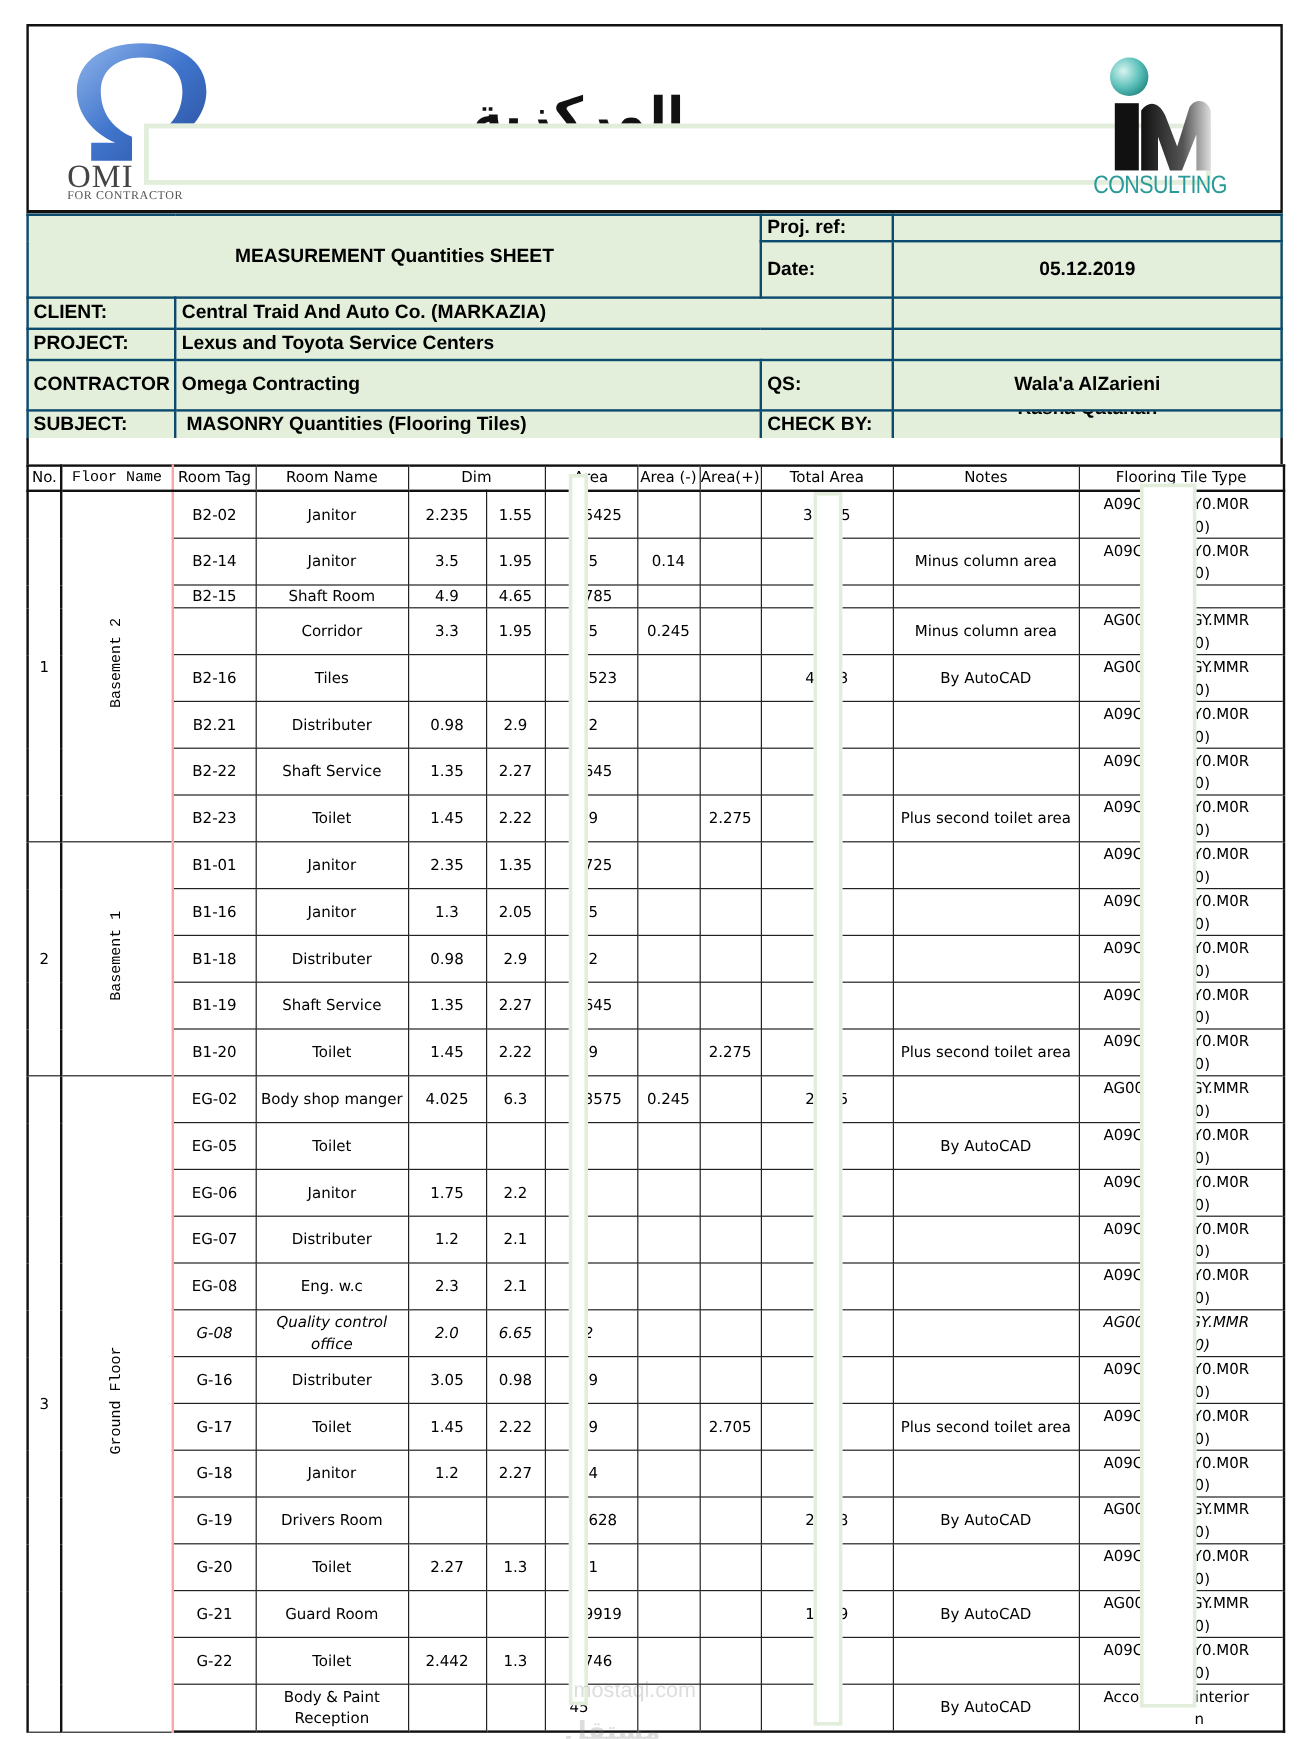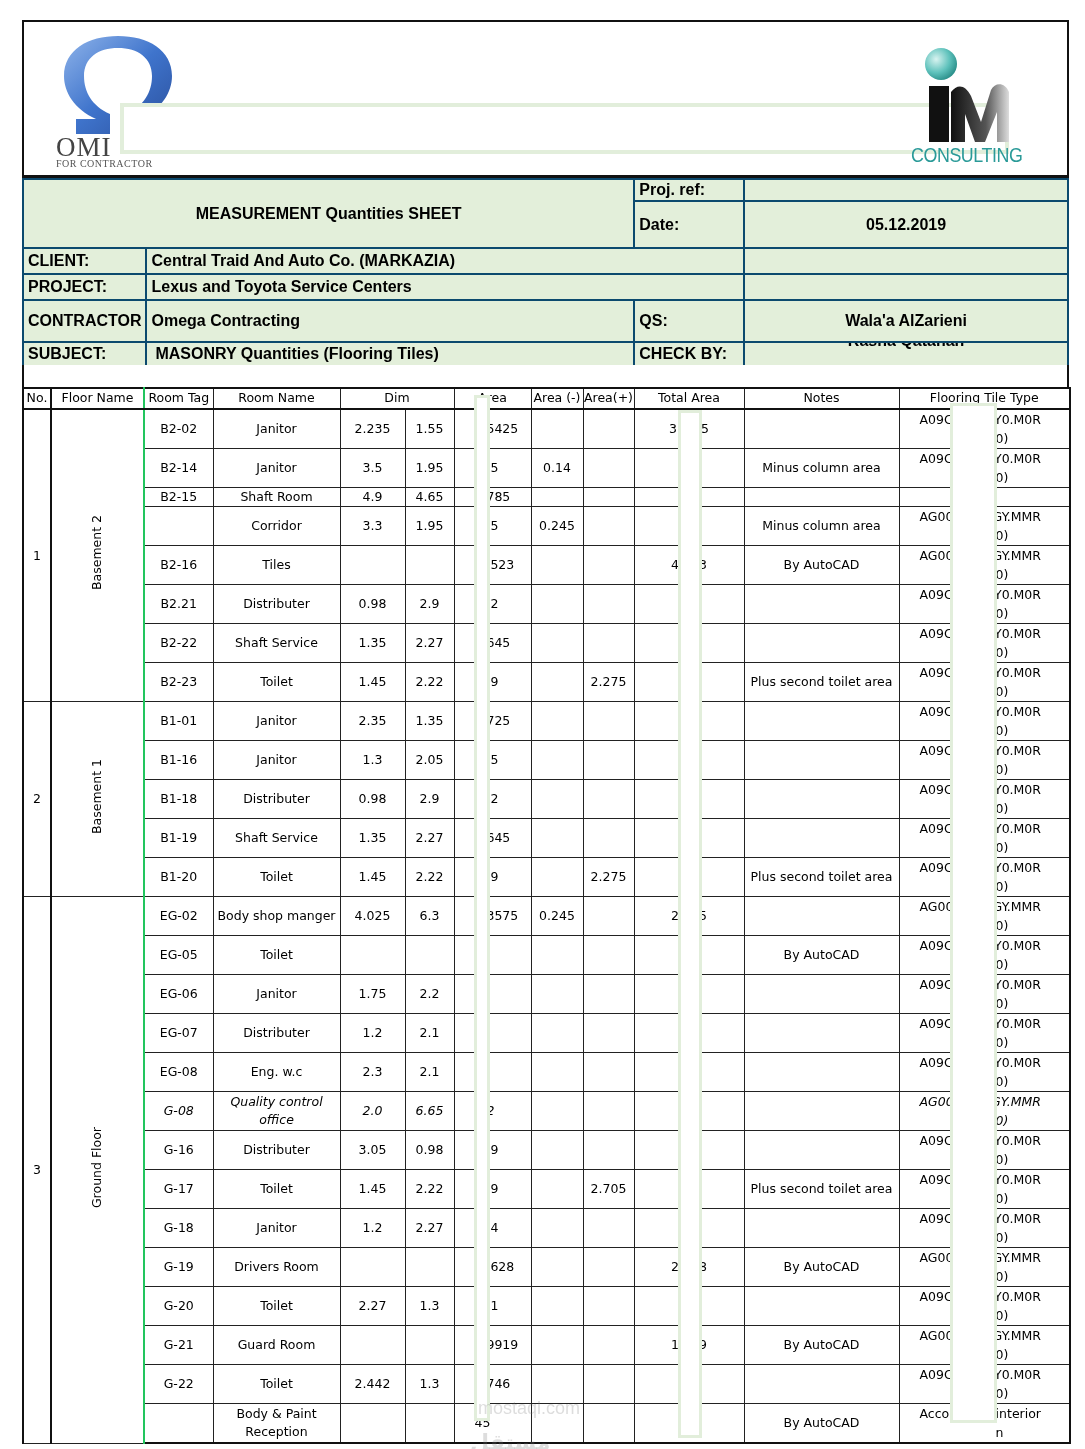--- a/index.html
+++ b/index.html
@@ -36,21 +36,21 @@
           font-family:"DejaVu Sans", sans-serif; font-size:12.5px; background:#fff; }
   .grid th, .grid td { border:1px solid #222; padding:0; text-align:center; vertical-align:middle;
                        overflow:hidden; line-height:1.45; }
   .grid th { font-weight:normal; font-size:12.5px; height:19px; border-top:2px solid #111; border-bottom:2px solid #111; }
   .grid td.num { font-size:12.5px; }
   .grid td.tile { text-align:left; vertical-align:top; padding-left:20px; font-size:12.5px; line-height:19px; }
   .grid td.area { text-align:left; padding-left:20px; }
   .grid td.total { text-align:center; }
   .vert { writing-mode:vertical-rl; transform:rotate(180deg); display:inline-block; font-size:12.5px; }
   .grid .c-no { border-left:2px solid #111; border-right:2px solid #111; }
-  .grid .c-floor { border-right:2px solid #22c55e; }
+  .grid .c-floor { border-right:2px solid #fca5a5;font-family:Liberation Mono, monospace; }
   .grid .c-last { border-right:2px solid #111; }
   .grid tr:last-child td { border-bottom:2px solid #111; }
 
   
   .mask { position:absolute; background:#fff; border:3px solid #e2eedb; box-sizing:border-box; }
   .watermark { position:absolute; left:470px; top:1430px; font-size:22px; color:rgba(120,120,120,0.25);
                font-weight:bold; }
   .watermark2 { position:absolute; left:478px; top:1398px; font-size:18px; color:rgba(120,120,120,0.25); }
 </style>
 </head>
@@ -62,20 +62,21 @@
       <linearGradient id="og" x1="0" y1="0" x2="1" y2="1">
         <stop offset="0" stop-color="#8fb4ea"></stop>
         <stop offset="0.5" stop-color="#3f74cc"></stop>
         <stop offset="1" stop-color="#2a4f9c"></stop>
       </linearGradient>
     </defs>
     <path d="M20 100 L20 85 L40 85 C18 75 8 58 8 42 C8 16 32 2 62 2 C92 2 116 16 116 42 C116 58 106 75 84 85 L104 85 L104 100 L70 100 L70 80 C88 72 96 58 96 42 C96 24 82 14 62 14 C42 14 28 24 28 42 C28 58 36 72 54 80 L54 100 Z" fill="url(#og)"></path>
   </svg>
   <div class="omega-text">OMI</div>
   <div class="omega-sub">FOR CONTRACTOR</div>
+  <div class="arabic-title">المركزية</div>
   <div class="banner-mask"></div>
   <svg class="im-logo" viewBox="0 0 120 115">
     <defs>
       <radialGradient id="ball" cx="0.35" cy="0.35" r="0.7">
         <stop offset="0" stop-color="#d8f3f0"></stop>
         <stop offset="0.6" stop-color="#5fc2bc"></stop>
         <stop offset="1" stop-color="#2a8f8a"></stop>
       </radialGradient>
       <linearGradient id="mg" x1="0" y1="0" x2="1" y2="0">
         <stop offset="0" stop-color="#111"></stop>

